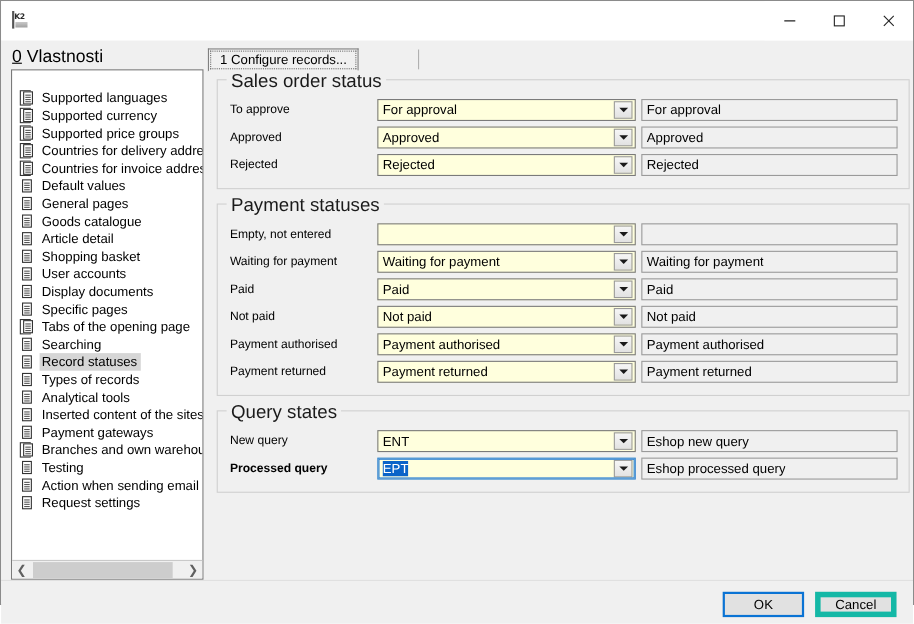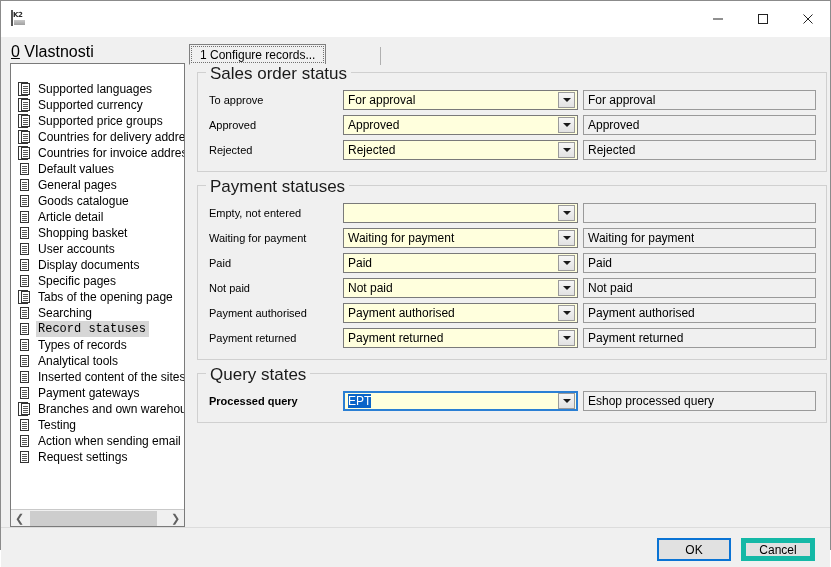--- a/index.html
+++ b/index.html
@@ -124,21 +124,20 @@
     display: flex;
     align-items: center;
     padding-left: 6px;
     white-space: nowrap;
     font-size: 12px;
     line-height: 16px;
   }
   .tree-item.selected .tree-label {
     background: #d6d6d6;
     padding: 0 3px 0 2px;
-    font-family: Liberation Mono, monospace;
   }
   .tree-icon {
     width: 14px; height: 14px;
     margin-right: 5px;
     flex: 0 0 14px;
     position: relative;
   }
   .tree-label { padding: 0 3px 0 2px; }
 
   
@@ -199,21 +198,21 @@
   
   #rightpane {
     flex: 1;
     padding: 0 15px 0 1px;
     display: flex;
     flex-direction: column;
   }
   #tabstrip {
     height: 22px;
     display: flex;
-    align-items: flex-end;
+    align-items: center;
     margin-top: 6px;
     margin-bottom: 7px;
     padding-left: 3px;
     gap: 48px;
   }
   .tab {
     height: 21px;
     background: #f0f0f0;
     border: 1px solid #808080;
     border-bottom: 1px solid #f0f0f0;
@@ -662,20 +661,32 @@
                 </div>
               </div>
               <div class="readonly">
                 <div class="ro-text">Payment returned</div>
               </div>
             </div>
           </div>
           <div class="groupbox">
             <div class="gb-title">Query states</div>
             <div class="row">
+              <div class="row-label">New query</div>
+              <div class="combo">
+                <div class="combo-text">ENT</div>
+                <div class="combo-arrow">
+                  <div class="tri"></div>
+                </div>
+              </div>
+              <div class="readonly">
+                <div class="ro-text">Eshop new query</div>
+              </div>
+            </div>
+            <div class="row">
               <div class="row-label bold">Processed query</div>
               <div class="combo focused">
                 <div class="combo-text"><span class="sel">EPT</span></div>
                 <div class="combo-arrow">
                   <div class="tri"></div>
                 </div>
               </div>
               <div class="readonly">
                 <div class="ro-text">Eshop processed query</div>
               </div>

